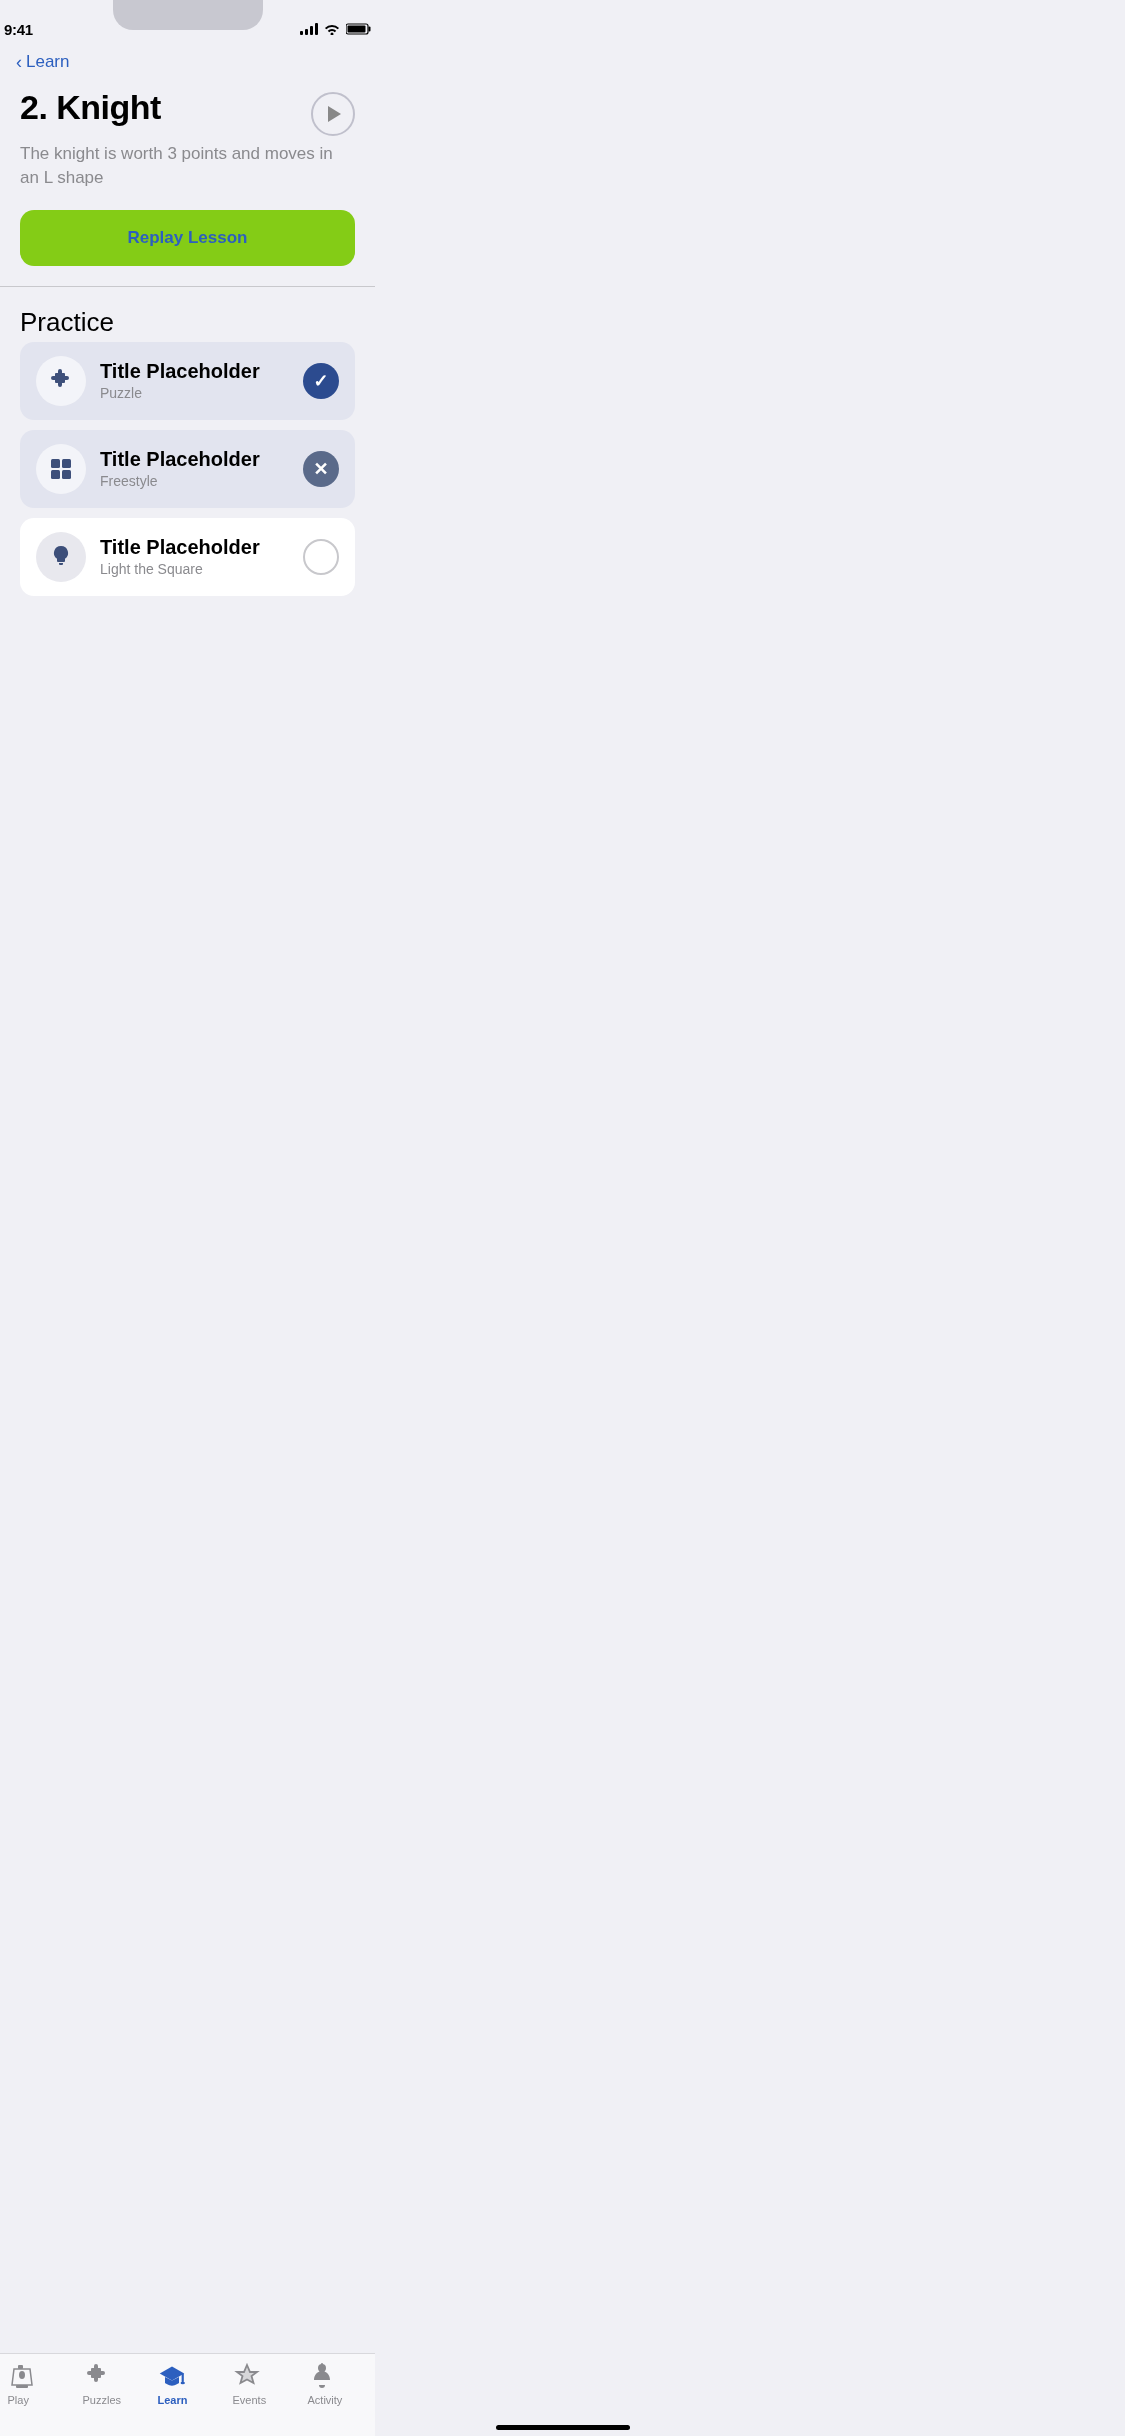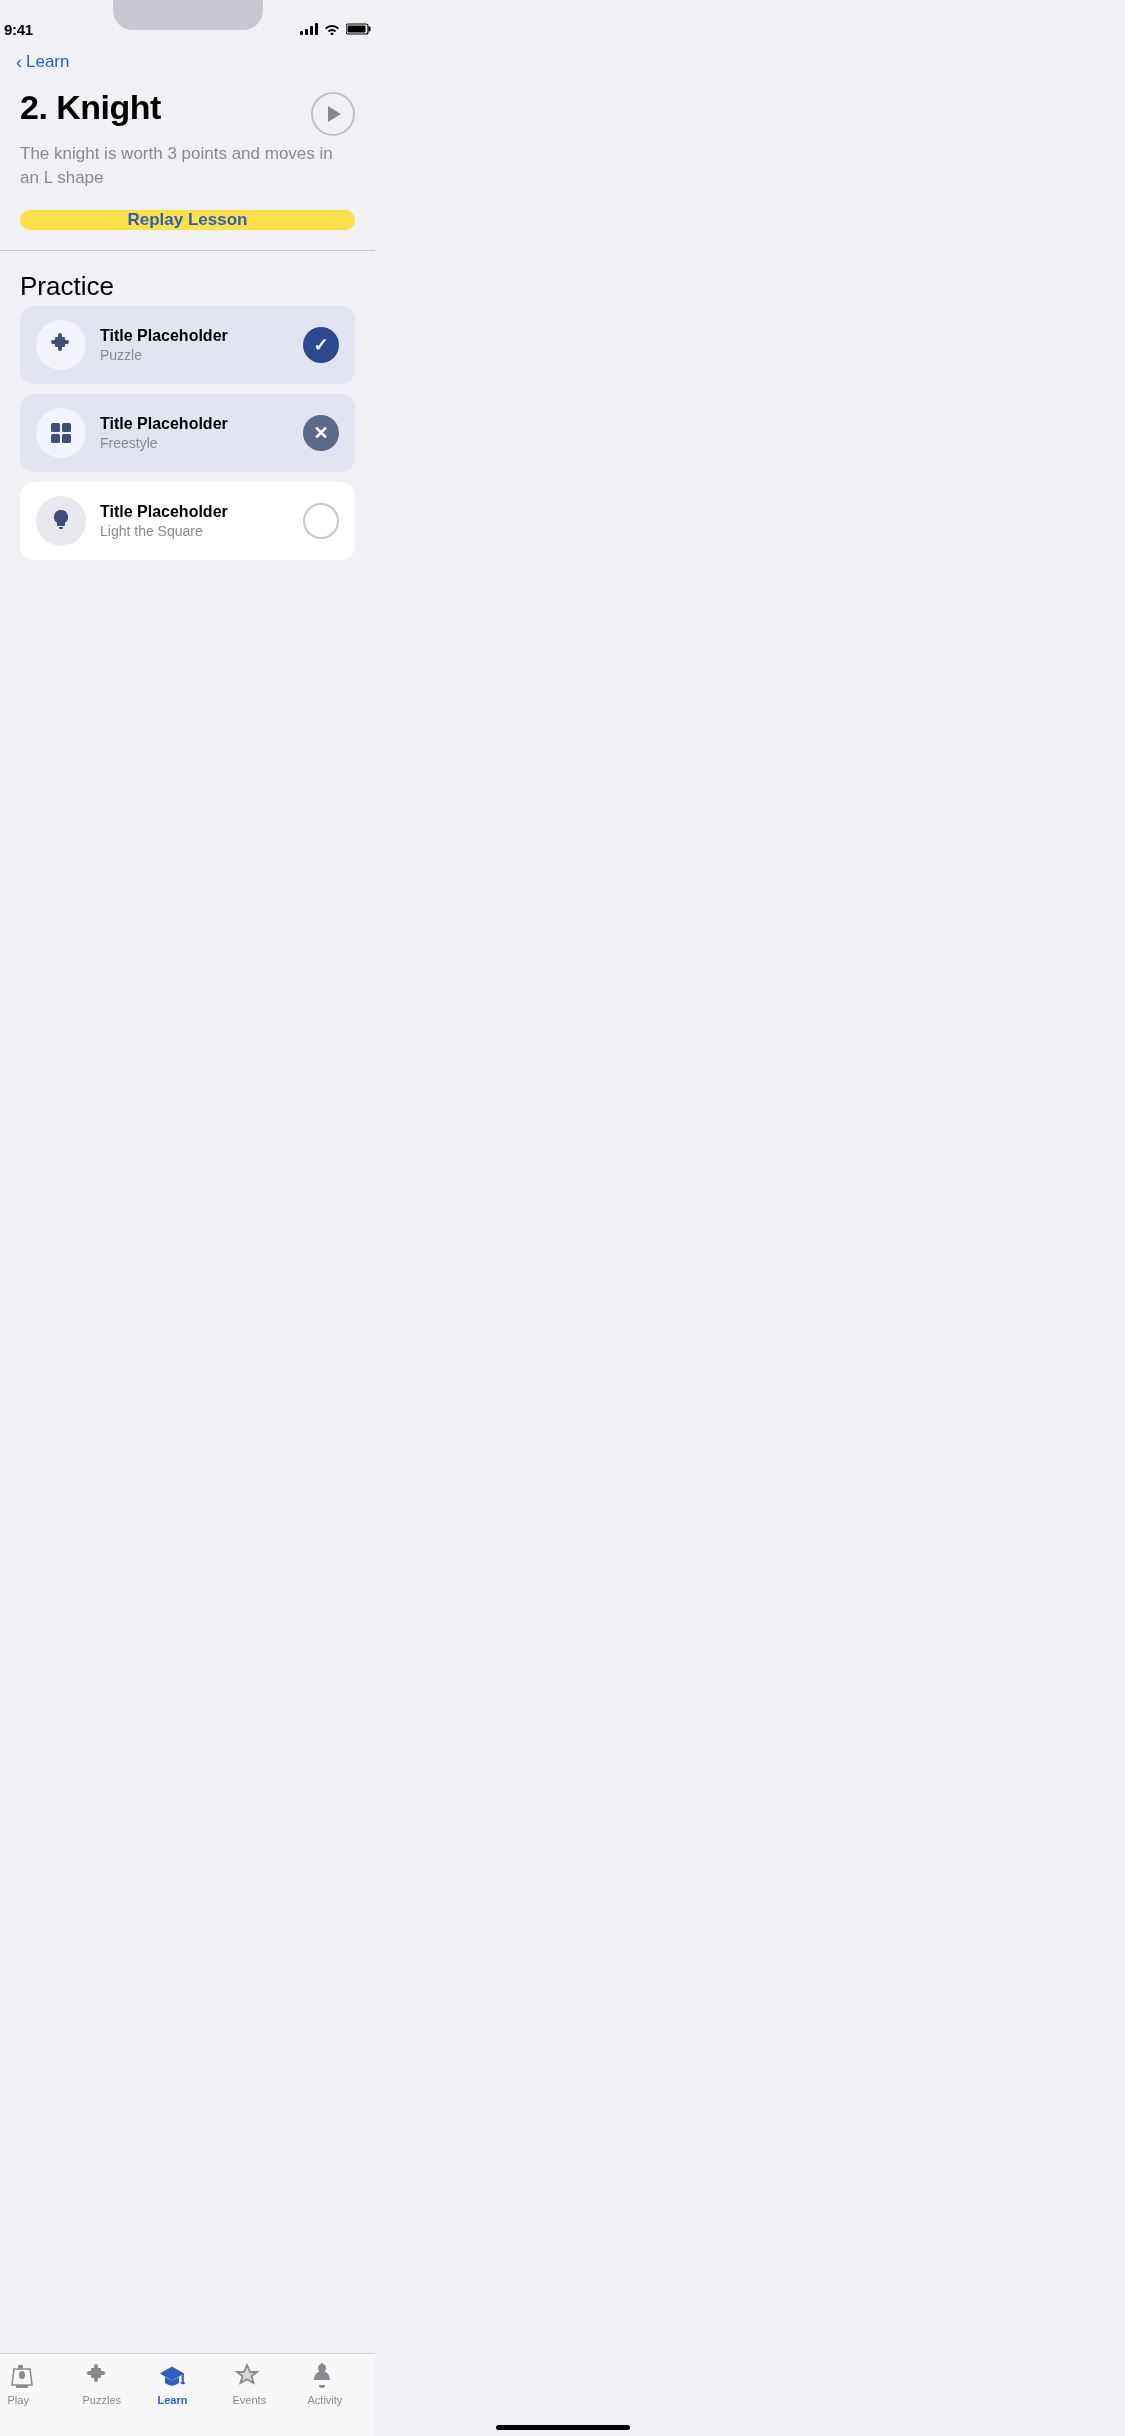--- a/index.html
+++ b/index.html
@@ -123,23 +123,24 @@
 
     .lesson-desc {
       font-size: 17px;
       color: #8a8a8e;
       line-height: 1.4;
       margin-bottom: 20px;
     }
 
     .replay-btn {
       width: 100%;
-      background: #fde047;
+      background: #84cc16;
       border: none;
       border-radius: 14px;
+      padding: 18px;
       text-align: center;
       color: #2c5fbf;
       font-size: 17px;
       font-weight: 600;
       cursor: pointer;
       margin-bottom: 20px;
     }
 
     .divider {
       height: 1px;
@@ -185,21 +186,21 @@
       flex-shrink: 0;
     }
     .practice-item.white-bg .item-icon-wrap {
       background: #e8e8ee;
     }
 
     .item-text {
       flex: 1;
     }
     .item-title {
-      font-size: 16px;
+      font-size: 20px;
       font-weight: 700;
       color: #000;
       margin-bottom: 2px;
     }
     .item-subtitle {
       font-size: 14px;
       color: #8a8a8e;
     }
 
     .item-status {

